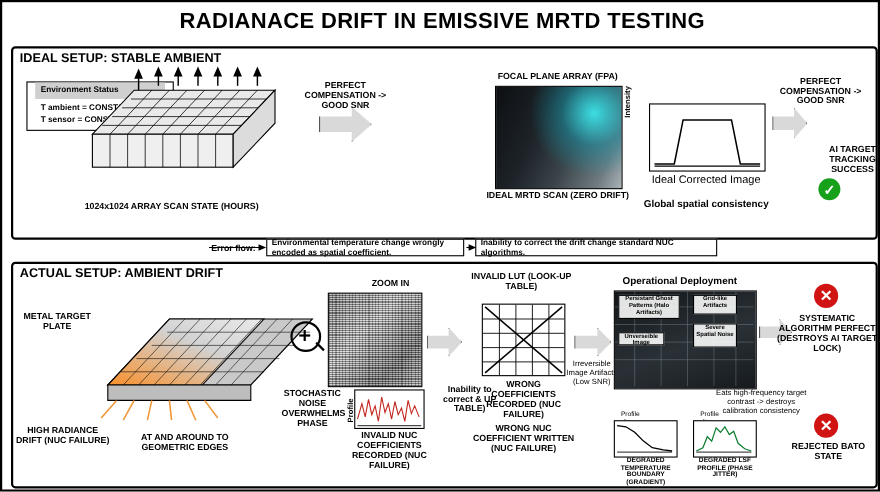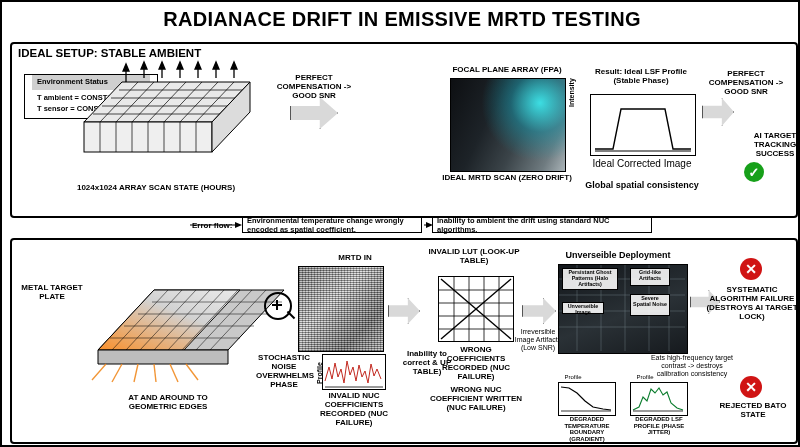--- a/index.html
+++ b/index.html
@@ -147,51 +147,51 @@
   </div>
   <div class="lbl" style="left:54px;top:182px;width:200px;">1024x1024 ARRAY SCAN STATE (HOURS)</div>
 
   <div class="arrow-r" style="left:288px;top:95px;width:46px;height:30px;"></div>
   <div class="lbl" style="left:272px;top:72px;width:80px;">PERFECT COMPENSATION -&gt; GOOD SNR</div>
 
   <div class="lbl" style="left:430px;top:64px;width:150px;">FOCAL PLANE ARRAY (FPA)</div>
   <div class="fpa" style="left:448px;top:76px;width:114px;height:92px;"></div>
   <div class="lbl" style="left:440px;top:172px;width:130px;">IDEAL MRTD SCAN (ZERO DRIFT)</div>
 
-  <div class="lbl" style="left:584px;top:66px;width:110px;">Result: Ideal LSF Profile (Stable Phase)</div>
   <div class="lbl small" style="left:566px;top:105px;width:12px;transform:rotate(-90deg);transform-origin:left top;">Intensity</div>
   <div class="lsf-plot" style="left:588px;top:92px;width:104px;height:60px;">
     <svg width="104" height="60" viewBox="0 0 104 60">
       <polyline points="4,54 22,54 30,14 74,14 82,54 100,54" fill="none" stroke="#000" stroke-width="1.4"></polyline>
       <line x1="4" y1="56" x2="100" y2="56" stroke="#000" stroke-width="1"></line>
     </svg>
   </div>
   <div class="lbl" style="left:588px;top:156px;width:104px;font-weight:normal;font-size:10px;">Ideal Corrected Image</div>
   <div class="lbl" style="left:580px;top:178px;width:120px;font-size:9px;">Global spatial consistency</div>
 
   <div class="arrow-r" style="left:700px;top:96px;width:30px;height:26px;"></div>
   <div class="lbl" style="left:700px;top:68px;width:88px;">PERFECT COMPENSATION -&gt; GOOD SNR</div>
   <div class="lbl" style="left:736px;top:130px;width:74px;">AI TARGET TRACKING SUCCESS</div>
   <div class="ok-circle" style="left:742px;top:160px;">✓</div>
 
   <div class="lbl left" style="left:190px;top:220px;width:60px;font-size:8px;">Error flow:</div>
   <div class="flowbar" style="left:240px;top:215px;width:180px;height:16px;">
     <span>Environmental temperature change wrongly encoded as spatial coefficient.</span>
   </div>
   <div class="flowbar" style="left:430px;top:215px;width:220px;height:16px;">
-    <span>Inability to ambient the drift using standard NUC algorithms.</span>
+    <span>Inability to correct the drift change standard NUC algorithms.</span>
   </div>
   <svg style="position:absolute;left:182px;top:208px;" width="480" height="30">
     <line x1="6" y1="15" x2="56" y2="15" stroke="#000" stroke-width="1"></line>
     <polygon points="58,15 51,12 51,18" fill="#000"></polygon>
     <line x1="240" y1="15" x2="246" y2="15" stroke="#000" stroke-width="1"></line>
     <polygon points="249,15 242,12 242,18" fill="#000"></polygon>
   </svg>
 
   <div class="panel" style="left:8px;top:236px;width:784px;height:202px;"></div>
+  <div class="panel-label" style="left:16px;top:241px;">ACTUAL SETUP: AMBIENT DRIFT</div>
 
   <div class="lbl" style="left:16px;top:282px;width:68px;">METAL TARGET PLATE</div>
 
   <div class="arrayblock" style="left:86px;top:262px;width:210px;height:120px;">
     <svg width="210" height="120" viewBox="0 0 210 120">
       <defs>
         <linearGradient id="hot" x1="0" y1="1" x2="1" y2="0">
           <stop offset="0%" stop-color="#ff8a1a"></stop>
             <stop offset="60%" stop-color="#d4d4d4"></stop>
             <stop offset="100%" stop-color="#eeeeee"></stop>
@@ -217,23 +217,24 @@
       <g stroke="#f08a20" stroke-width="1.4" opacity=".9">
         <line x1="18" y1="100" x2="4" y2="116"></line>
         <line x1="34" y1="100" x2="24" y2="118"></line>
         <line x1="50" y1="100" x2="46" y2="118"></line>
         <line x1="66" y1="100" x2="68" y2="118"></line>
         <line x1="82" y1="100" x2="90" y2="118"></line>
         <line x1="98" y1="100" x2="110" y2="116"></line>
       </g>
     </svg>
   </div>
+  <div class="lbl" style="left:10px;top:386px;width:90px;">HIGH RADIANCE DRIFT (NUC FAILURE)</div>
   <div class="lbl" style="left:108px;top:392px;width:116px;">AT AND AROUND TO GEOMETRIC EDGES</div>
 
-  <div class="lbl" style="left:318px;top:252px;width:70px;">MRTD IN</div>
+  <div class="lbl" style="left:318px;top:252px;width:70px;">ZOOM IN</div>
   <div style="position:absolute;left:262px;top:290px;width:24px;height:24px;border:2px solid #000;border-radius:50%;">
     <div style="position:absolute;left:6px;top:10px;width:10px;height:2px;background:#000;"></div>
     <div style="position:absolute;left:10px;top:6px;width:2px;height:10px;background:#000;"></div>
     <div style="position:absolute;left:20px;top:20px;width:10px;height:2px;background:#000;transform:rotate(45deg);"></div>
   </div>
   <div class="noise" style="left:296px;top:264px;width:84px;height:84px;"></div>
 
   <div class="lbl" style="left:254px;top:352px;width:56px;">STOCHASTIC NOISE OVERWHELMS PHASE</div>
   <div class="lbl small" style="left:314px;top:382px;width:10px;transform:rotate(-90deg);transform-origin:left top;">Profile</div>
   <div class="mini" style="left:320px;top:352px;width:62px;height:34px;">
@@ -264,21 +265,21 @@
       <line x1="2" y1="62" x2="72" y2="2" stroke="#000" stroke-width="1.4"></line>
       <line x1="2" y1="2" x2="72" y2="62" stroke="#000" stroke-width="1.4"></line>
     </svg>
   </div>
   <div class="lbl" style="left:428px;top:344px;width:92px;">WRONG COEFFICIENTS RECORDED (NUC FAILURE)</div>
   <div class="lbl" style="left:428px;top:384px;width:92px;">WRONG NUC COEFFICIENT WRITTEN (NUC FAILURE)</div>
 
   <div class="arrow-r" style="left:520px;top:296px;width:32px;height:24px;"></div>
   <div class="lbl small" style="left:512px;top:326px;width:48px;font-weight:normal;">Irreversible Image Artifacts (Low SNR)</div>
 
-  <div class="lbl" style="left:556px;top:248px;width:120px;font-size:9px;">Unverseible Deployment</div>
+  <div class="lbl" style="left:556px;top:248px;width:120px;font-size:9px;">Operational Deployment</div>
   <div class="deploy" style="left:556px;top:262px;width:128px;height:88px;">
     <svg width="126" height="86" viewBox="0 0 126 86" style="position:absolute;left:0;top:0;opacity:.55;">
       <g stroke="#9fb0b8" stroke-width=".5">
         <line x1="0" y1="14" x2="126" y2="14"></line>
           <line x1="0" y1="30" x2="126" y2="30"></line>
         <line x1="0" y1="46" x2="126" y2="46"></line>
           <line x1="0" y1="62" x2="126" y2="62"></line>
         <line x1="18" y1="0" x2="18" y2="86"></line>
           <line x1="42" y1="0" x2="42" y2="86"></line>
         <line x1="66" y1="0" x2="66" y2="86"></line>
@@ -307,17 +308,17 @@
   <div class="mini" style="left:628px;top:380px;width:56px;height:32px;">
     <svg width="54" height="30" viewBox="0 0 54 30">
       <polyline points="2,27 8,24 12,14 16,18 20,6 24,10 28,5 32,12 36,9 40,20 46,25 52,27" fill="none" stroke="#0c7d2e" stroke-width="1.1"></polyline>
       <line x1="2" y1="28" x2="52" y2="28" stroke="#000" stroke-width=".8"></line>
     </svg>
   </div>
   <div class="lbl tiny" style="left:622px;top:414px;width:70px;">DEGRADED LSF PROFILE (PHASE JITTER)</div>
 
   <div class="arrow-r" style="left:688px;top:288px;width:28px;height:22px;"></div>
   <div class="x-circle" style="left:738px;top:256px;">✕</div>
-  <div class="lbl" style="left:704px;top:284px;width:92px;">SYSTEMATIC ALGORITHM FAILURE (DESTROYS AI TARGET LOCK)</div>
+  <div class="lbl" style="left:704px;top:284px;width:92px;">SYSTEMATIC ALGORITHM PERFECT (DESTROYS AI TARGET LOCK)</div>
   <div class="x-circle" style="left:738px;top:374px;">✕</div>
   <div class="lbl" style="left:710px;top:400px;width:82px;">REJECTED BATO STATE</div>
 
 </div>
 
 </body></html>

